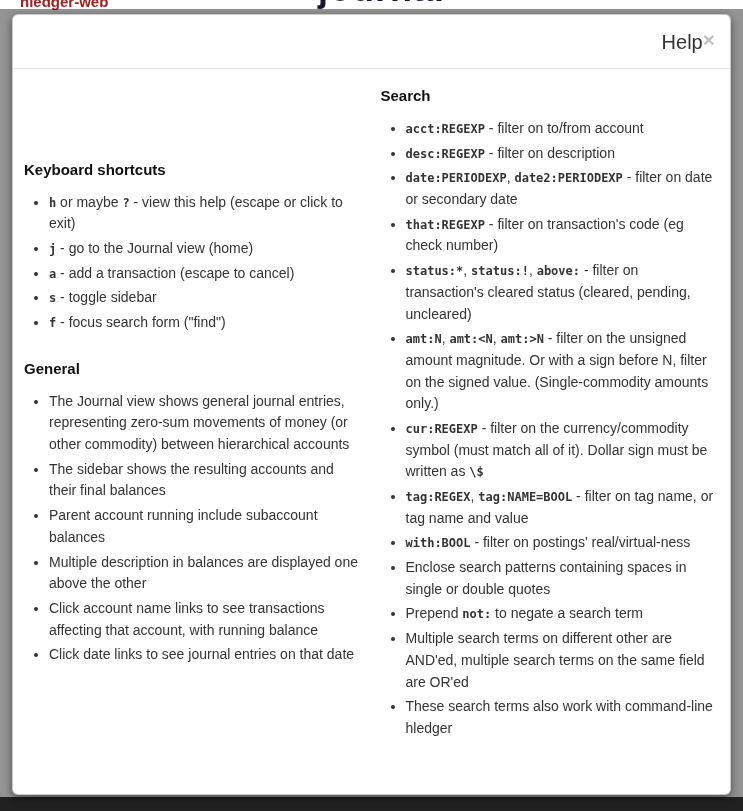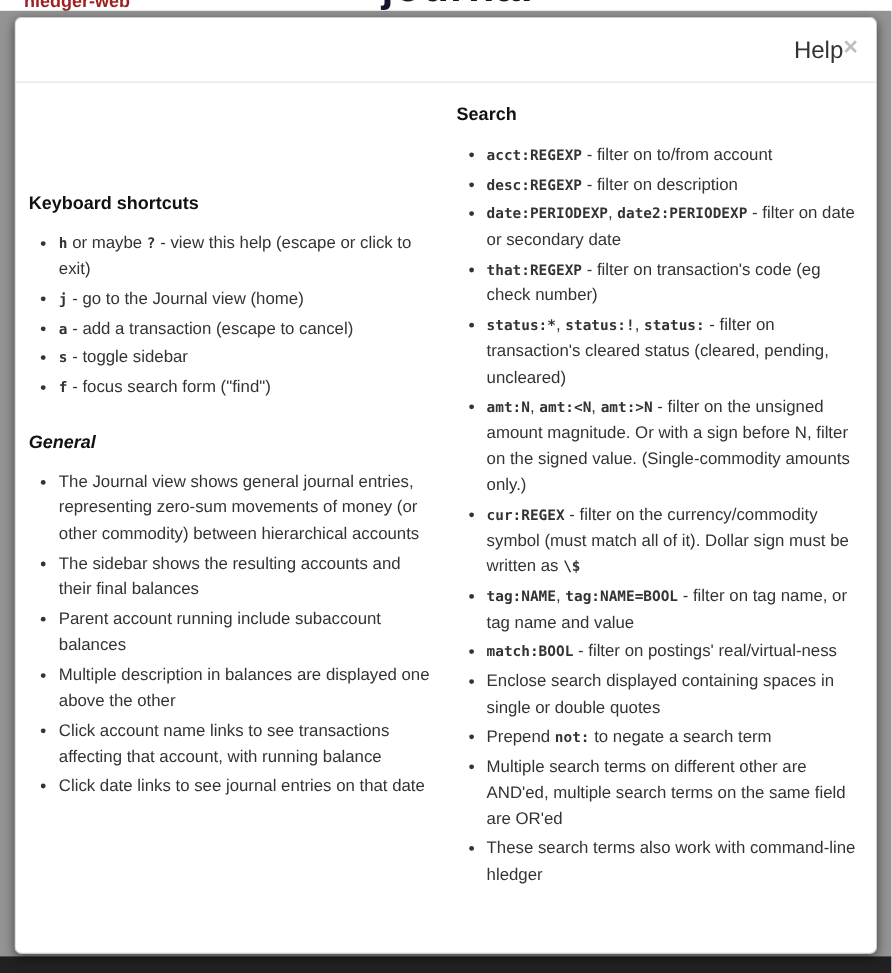--- a/index.html
+++ b/index.html
@@ -53,21 +53,21 @@
     font-size: 21px; line-height: 1; font-weight: bold;
     color: #000; opacity: 0.25;
     cursor: pointer; margin-top: 1px;
     font-family: "Liberation Sans", sans-serif;
   }
   .modal-body { display: flex; padding: 18px 2px 20px; align-items: center; }
   .col { flex: 1 1 50%; padding: 0 9px; min-width: 0; }
   .section-heading {
     margin: 0 0 14px; font-size: 15px; font-weight: bold; color: #111;
   }
-  .section-heading.spaced { margin-top: 26px; font-style: italic; }
+  .section-heading.spaced { margin-top: 26px; }
   ul.help-list {
     margin: 0 0 8px; padding-left: 25px;
     font-size: 14px; line-height: 1.55;
   }
   ul.help-list li { margin-bottom: 3px; }
   code {
     font-family: "DejaVu Sans Mono", "Liberation Mono", monospace;
     font-weight: bold; font-size: 12px; color: #333;
     white-space: nowrap;
   }
@@ -108,25 +108,25 @@
           <li>Click date links to see journal entries on that date</li>
         </ul>
     </div>
     <div class="col">
       <h3 class="section-heading">Search</h3>
       <ul class="help-list">
           <li><code>acct:REGEXP</code> - filter on to/from account</li>
           <li><code>desc:REGEXP</code> - filter on description</li>
           <li><code>date:PERIODEXP</code>, <code>date2:PERIODEXP</code> - filter on date or secondary date</li>
           <li><code>that:REGEXP</code> - filter on transaction's code (eg check number)</li>
-          <li><code>status:*</code>, <code>status:!</code>, <code>status:</code> - filter on transaction's cleared status (cleared, pending, uncleared)</li>
+          <li><code>status:*</code>, <code>status:!</code>, <code>above:</code> - filter on transaction's cleared status (cleared, pending, uncleared)</li>
           <li><code>amt:N</code>, <code>amt:&lt;N</code>, <code>amt:&gt;N</code> - filter on the unsigned amount magnitude. Or with a sign before N, filter on the signed value. (Single-commodity amounts only.)</li>
-          <li><code>cur:REGEX</code> - filter on the currency/commodity symbol (must match all of it). Dollar sign must be written as <code>\$</code></li>
-          <li><code>tag:NAME</code>, <code>tag:NAME=BOOL</code> - filter on tag name, or tag name and value</li>
-          <li><code>match:BOOL</code> - filter on postings' real/virtual-ness</li>
-          <li>Enclose search displayed containing spaces in single or double quotes</li>
+          <li><code>cur:REGEXP</code> - filter on the currency/commodity symbol (must match all of it). Dollar sign must be written as <code>\$</code></li>
+          <li><code>tag:REGEX</code>, <code>tag:NAME=BOOL</code> - filter on tag name, or tag name and value</li>
+          <li><code>with:BOOL</code> - filter on postings' real/virtual-ness</li>
+          <li>Enclose search patterns containing spaces in single or double quotes</li>
           <li>Prepend <code>not:</code> to negate a search term</li>
           <li>Multiple search terms on different other are AND'ed, multiple search terms on the same field are OR'ed</li>
           <li>These search terms also work with command-line hledger</li>
         </ul>
     </div>
   </div>
 </div>
 
 </body></html>

